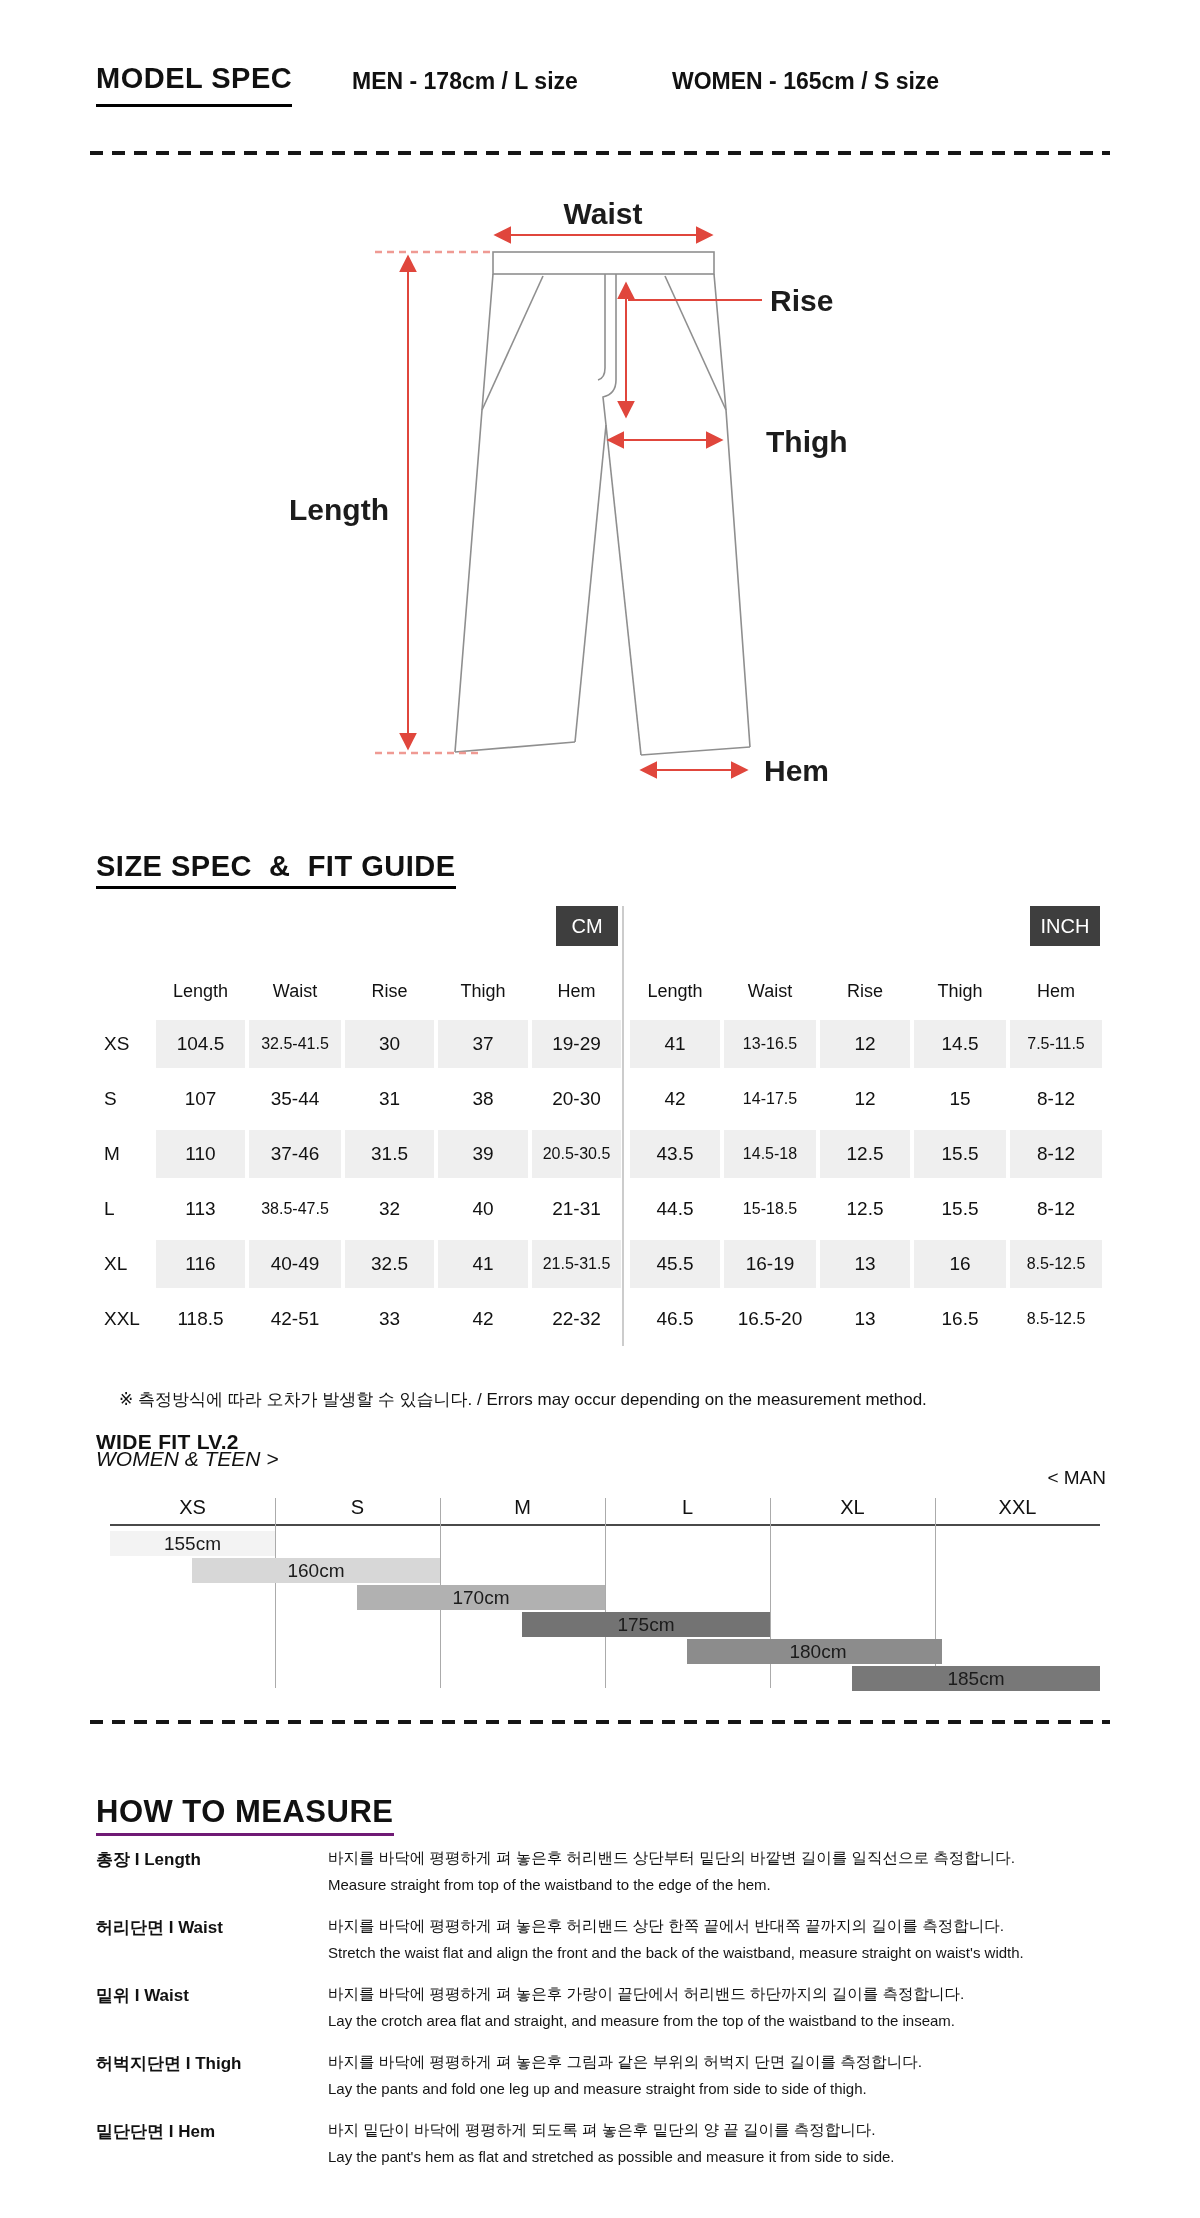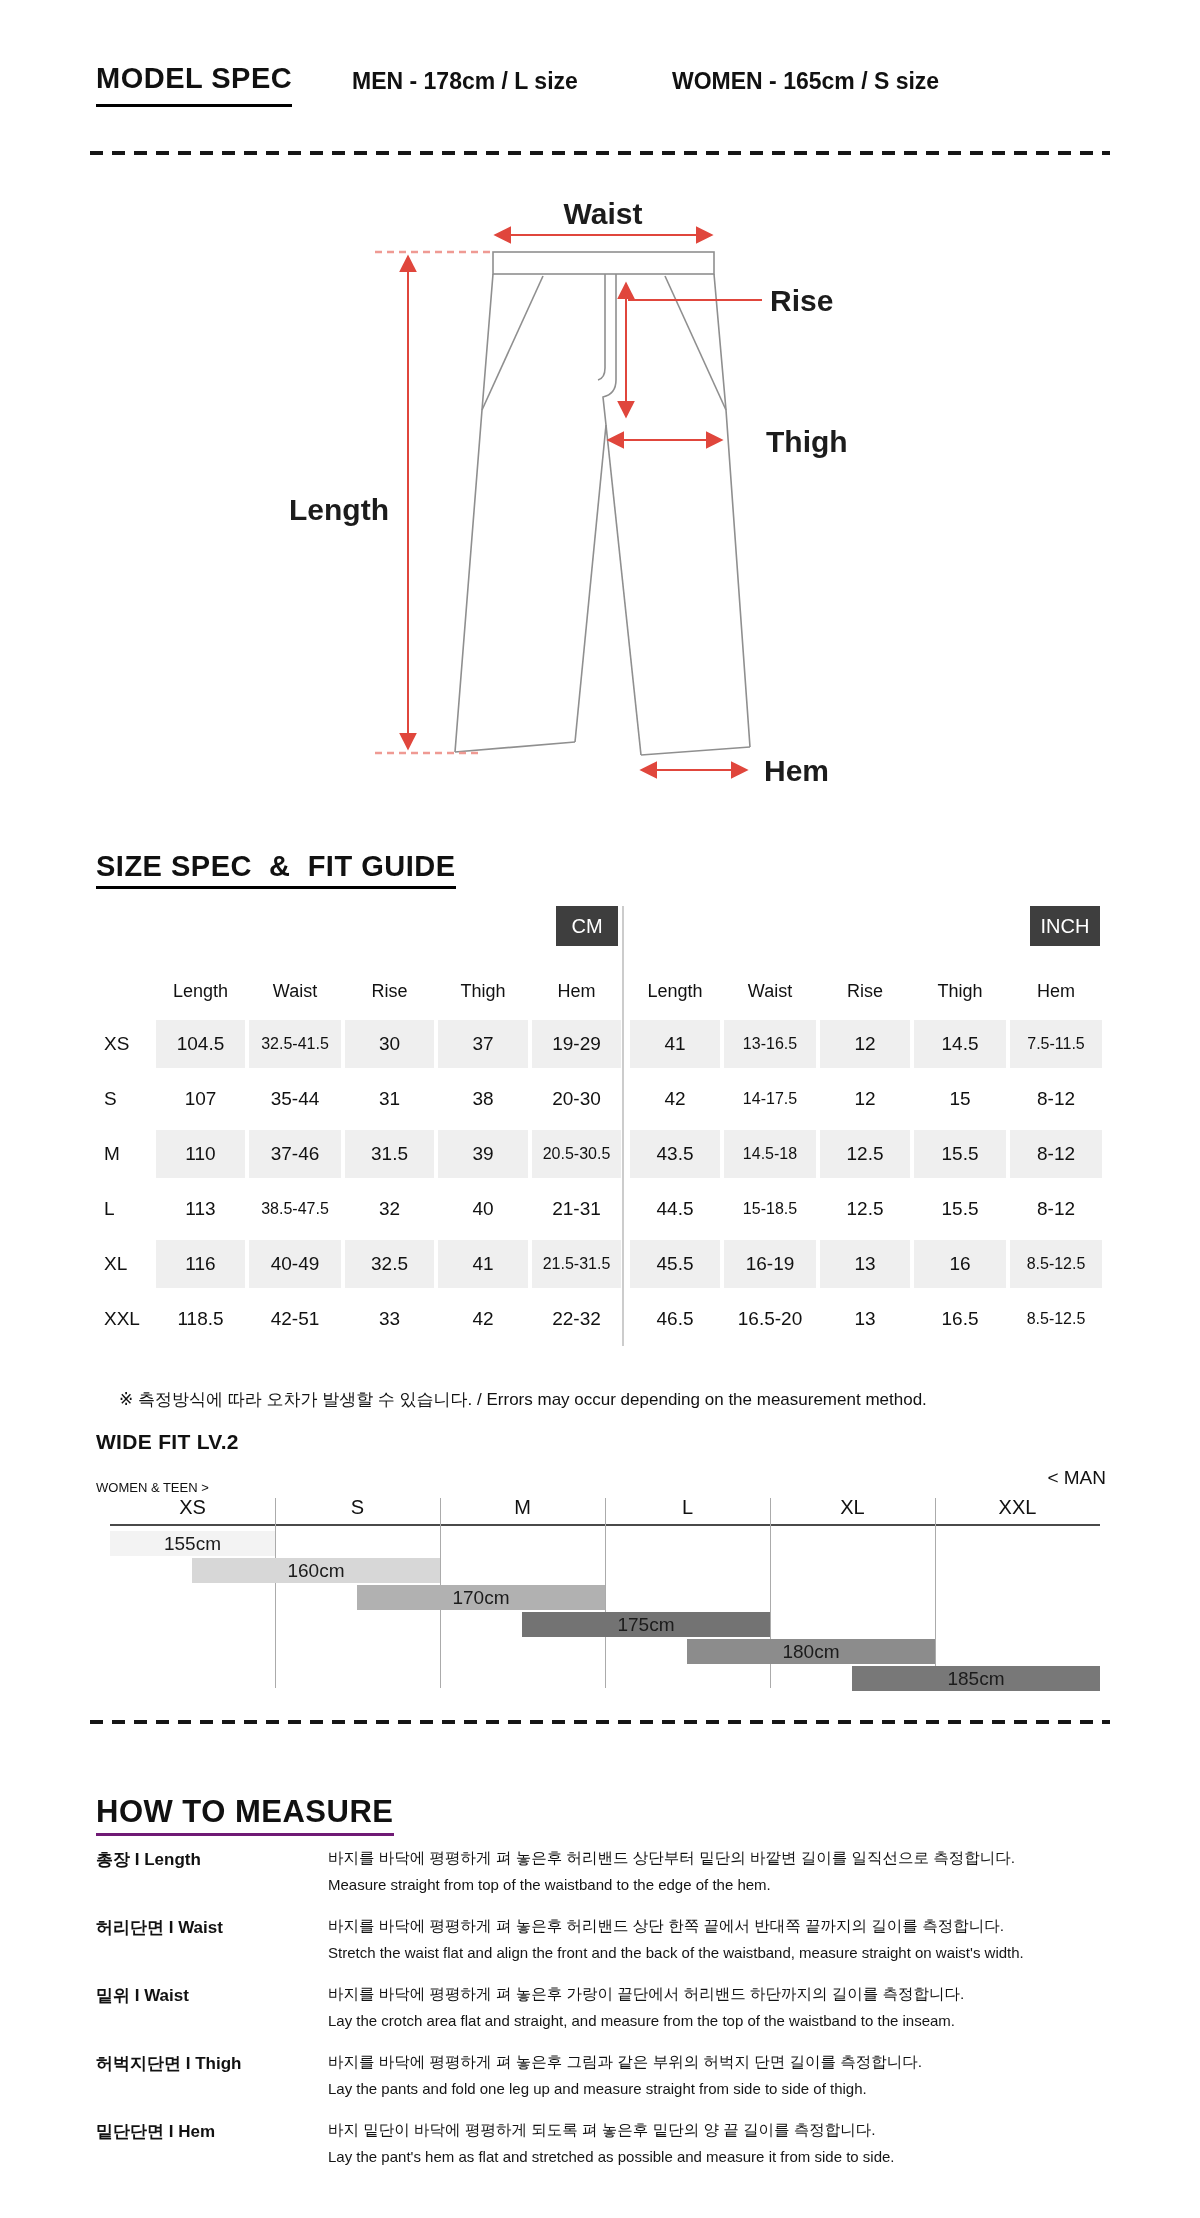--- a/index.html
+++ b/index.html
@@ -27,21 +27,21 @@
   .tbl{top:1020px;grid-auto-rows:48px;row-gap:7px;}
   #cm-head,#cm-body{left:96px;grid-template-columns:56px 89px 92px 89px 90px 89px;}
   #in-head,#in-body{left:630px;grid-template-columns:90px 92px 90px 92px 92px;}
   .hc{font-size:18px;text-align:center;}
   .cell{display:flex;align-items:center;justify-content:center;font-size:19px;}
   .sh{background:#efefef;}
   .lbl{justify-content:flex-start;padding-left:8px;background:none;font-size:19px;}
   #note{left:96px;top:1388px;font-size:17px;margin-left:23px;}
   
   #fit-title{left:96px;top:1430px;font-size:21px;font-weight:bold;letter-spacing:.3px;}
-  #fit-left{left:96px;top:1480px;font-size:13px;}
+  #fit-left{left:96px;top:1447px;font-size:21px;font-style:italic;}
   #fit-right{right:94px;top:1467px;font-size:19px;}
   #fit-chart{left:110px;top:1494px;width:990px;height:200px;}
   .fch{position:absolute;top:2px;width:165px;text-align:center;font-size:20px;}
   #fit-baseline{position:absolute;left:0;top:30px;width:990px;height:2px;background:#4a4a4a;}
   .fdiv{position:absolute;top:4px;width:1px;height:190px;background:#ababab;}
   .fitbar{position:absolute;height:25px;display:flex;align-items:center;justify-content:center;
           font-size:19px;color:#1b1b1b;}
   
   #htm-title{left:96px;top:1794px;font-size:31px;font-weight:bold;letter-spacing:.5px;
              border-bottom:3px solid #701a75;padding-bottom:3px;}
@@ -215,21 +215,21 @@
     <div id="fit-baseline"></div>
     <div class="fdiv" style="left:165px"></div>
     <div class="fdiv" style="left:330px"></div>
     <div class="fdiv" style="left:495px"></div>
     <div class="fdiv" style="left:660px"></div>
     <div class="fdiv" style="left:825px"></div>
     <div class="fitbar" style="left: 0px; width: 165px; top: 37px; background: rgb(243, 243, 243);">155cm</div>
     <div class="fitbar" style="left: 82px; width: 248px; top: 64px; background: rgb(215, 215, 215);">160cm</div>
     <div class="fitbar" style="left: 247px; width: 248px; top: 91px; background: rgb(177, 177, 177);">170cm</div>
     <div class="fitbar" style="left: 412px; width: 248px; top: 118px; background: #737373;">175cm</div>
-    <div class="fitbar" style="left: 577px; width: 248px; top: 145px; background: rgb(140, 140, 140);">180cm</div>
+    <div class="fitbar" style="left: 577px; width: 248px; top: 145px; background: rgb(140, 140, 140); padding-left: 7px;">180cm</div>
     <div class="fitbar" style="left: 742px; width: 248px; top: 172px; background: rgb(120, 120, 120);">185cm</div>
   </div>
 
   <div class="dash" style="top:1720px"></div>
 
   <div class="abs" id="htm-title">HOW TO MEASURE</div>
   <div class="abs" id="htm-rows">
     <div class="htm-row" style="top:0">
       <div class="htm-label">총장 I Length</div>
       <div class="htm-desc">

